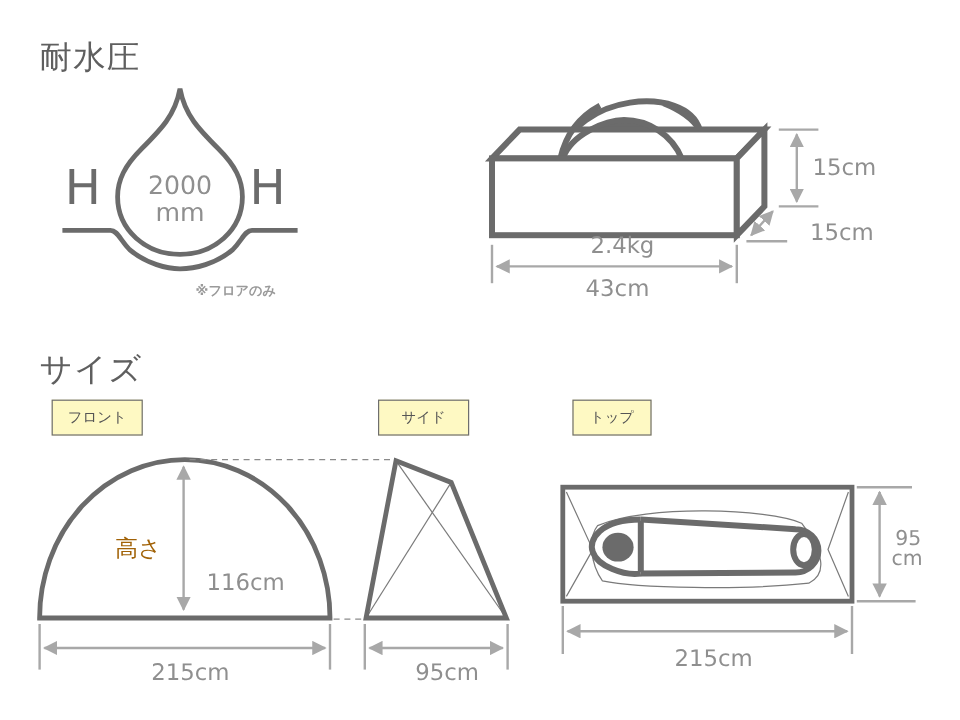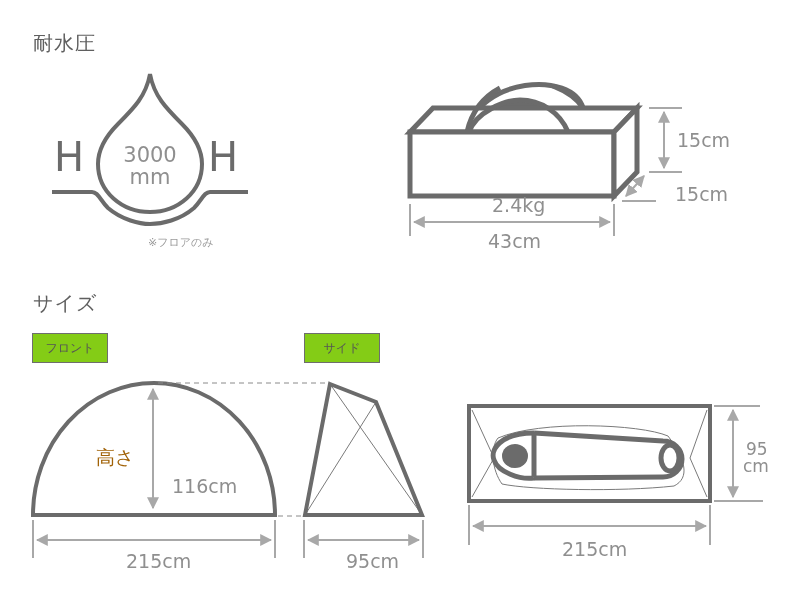--- a/index.html
+++ b/index.html
@@ -1,24 +1,24 @@
 <!DOCTYPE html>
 <html><head>
 <meta charset="utf-8">
 <style>
   html, body { margin: 0; padding: 0; background: #ffffff; }
   body { width: 800px; height: 600px; position: relative; overflow: hidden;
          font-family: "DejaVu Sans", "Liberation Sans", sans-serif; }
   .stage { position: absolute; left: 0; top: 0; width: 800px; height: 600px; }
   svg.art { position: absolute; left: 0; top: 0; }
-  .heading { position: absolute; font-size: 20px; color: #5f5f5f; letter-spacing: 1px; }
+  .heading { position: absolute; font-size: 27px; color: #5f5f5f; letter-spacing: 1px; }
   .label { position: absolute; color: #8f8f8f; font-size: 19px; line-height: 1; }
   .note { position: absolute; color: #9a9a9a; font-size: 11px; }
-  .view-box { position: absolute; border: 1.5px solid #6e6e6e; background: #84cc16;
-              font-size: 12px; color: #555; display: flex; align-items: center; justify-content: center; }
+  .view-box { position: absolute; border: 1.5px solid #6e6e6e; background: #fef9c3;
+              font-size: 12px; color: #555; display: flex; align-items: center; justify-content: center; margin-left: 11px; }
   .drop-text { position: absolute; color: #8f8f8f; text-align: center; line-height: 1.05; }
 </style>
 </head>
 <body>
 
 <div class="stage">
 
   <svg class="art" width="800" height="600" viewBox="0 0 800 600">
     <defs>
       <marker id="ah" viewBox="0 0 10 10" refX="9" refY="5" markerWidth="6" markerHeight="6" orient="auto-start-reverse">
@@ -100,36 +100,37 @@
       <line x1="733" y1="410" x2="733" y2="497" stroke="#a8a8a8" stroke-width="2" marker-start="url(#ah)" marker-end="url(#ah)"></line>
       <line x1="469" y1="505" x2="469" y2="545" stroke="#a8a8a8" stroke-width="2"></line>
       <line x1="710" y1="505" x2="710" y2="545" stroke="#a8a8a8" stroke-width="2"></line>
       <line x1="473" y1="526" x2="706" y2="526" stroke="#a8a8a8" stroke-width="2" marker-start="url(#ah)" marker-end="url(#ah)"></line>
     </g>
   </svg>
 
   <div class="heading" style="left:33px; top:30px;">耐水圧</div>
   <div class="drop-text" style="left:54px; top:136px; font-size:40px; color:#6b6b6b;">H</div>
   <div class="drop-text" style="left:208px; top:136px; font-size:40px; color:#6b6b6b;">H</div>
-  <div class="drop-text" style="left:110px; top:144px; width:80px; font-size:21px;">3000</div>
+  <div class="drop-text" style="left:110px; top:144px; width:80px; font-size:21px;">2000</div>
   <div class="drop-text" style="left:110px; top:166px; width:80px; font-size:21px;">mm</div>
-  <div class="note" style="left:148px; top:235px;">※フロアのみ</div>
+  <div class="note" style="left:163px; top:235px;font-weight:bold;">※フロアのみ</div>
 
   <div class="label" style="left:492px; top:168px;margin-top:28px;">2.4kg</div>
   <div class="label" style="left:677px; top:131px;">15cm</div>
   <div class="label" style="left:675px; top:185px;">15cm</div>
   <div class="label" style="left:488px; top:232px;">43cm</div>
 
   <div class="heading" style="left:33px; top:290px;">サイズ</div>
 
   <div class="view-box" style="left:32px; top:333px; width:74px; height:28px;">フロント</div>
   <div class="label" style="left:96px; top:448px; color:#a16207;">高さ</div>
   <div class="label" style="left:172px; top:449px;margin-top:28px;">116cm</div>
   <div class="label" style="left:126px; top:552px;">215cm</div>
 
   <div class="view-box" style="left:304px; top:333px; width:74px; height:28px;">サイド</div>
   <div class="label" style="left:346px; top:552px;">95cm</div>
 
+  <div class="view-box" style="left:466px; top:333px; width:64px; height:28px;">トップ</div>
   <div class="label" style="left:562px; top:540px;">215cm</div>
   <div class="label" style="left:746px; top:441px; font-size:17px;">95</div>
   <div class="label" style="left:743px; top:458px; font-size:17px;">cm</div>
 
 </div>
 
 </body></html>

